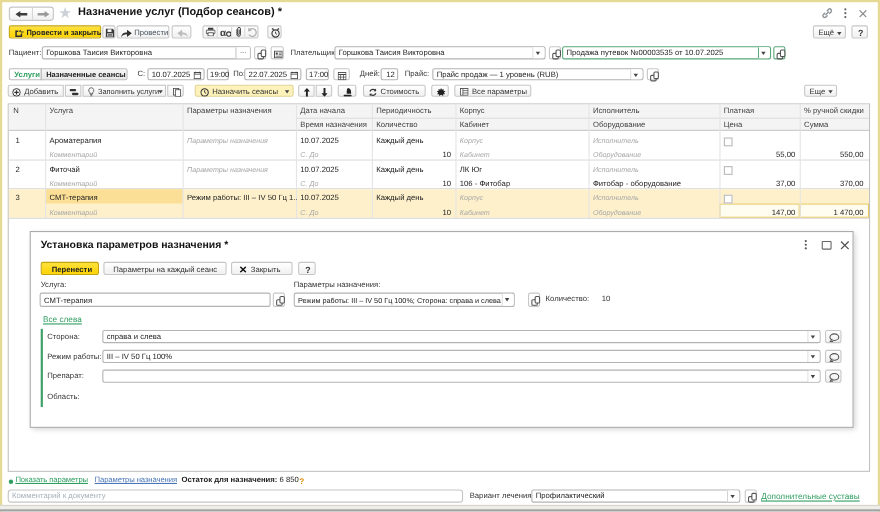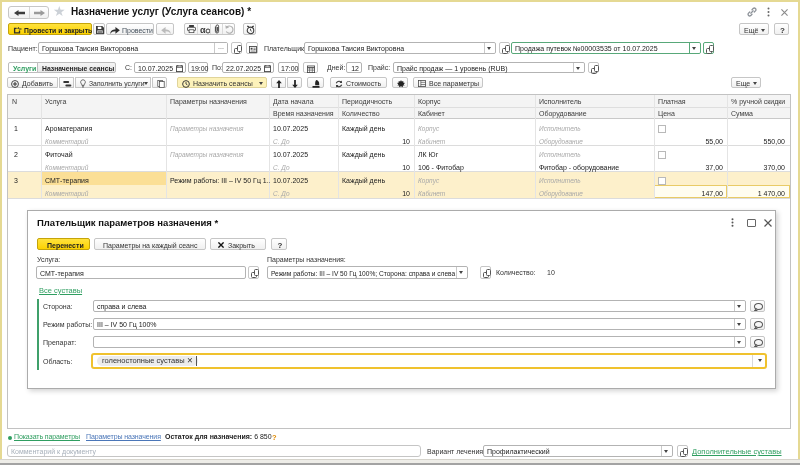--- a/index.html
+++ b/index.html
@@ -44,21 +44,21 @@
   <div class="ab" style="left:8px;top:6px;width:41px;height:13px;border:1px solid #c6c6c6;border-radius:3px;background:linear-gradient(#fff,#f0f0f0);box-sizing:border-box;">
     <div class="ab" style="left:20px;top:0;width:1px;height:11px;background:#d5d5d5;"></div>
     <svg class="ab" style="left:5px;top:3px;" width="11" height="6" viewBox="0 0 11 6">
         <path d="M4.5 0 L4.5 1.8 L11 1.8 L11 4.2 L4.5 4.2 L4.5 6 L0 3 Z" fill="#3c3c3c"></path>
       </svg>
     <svg class="ab" style="left:25px;top:3px;" width="11" height="6" viewBox="0 0 11 6">
         <path d="M6.5 0 L6.5 1.8 L0 1.8 L0 4.2 L6.5 4.2 L6.5 6 L11 3 Z" fill="#9a9a9a"></path>
       </svg>
   </div>
   <div class="ab" style="left:53px;top:3px;font-size:14px;color:#ccd1d7;">★</div>
-  <div class="ab" style="left:71px;top:6px;font-size:10px;font-weight:bold;color:#111;white-space:nowrap;">Назначение услуг (Услуга сеансов) *</div>
+  <div class="ab" style="left:71px;top:6px;font-size:10px;font-weight:bold;color:#111;white-space:nowrap;">Назначение услуг (Подбор сеансов) *</div>
   <svg class="ab" style="left:747px;top:7px;" width="10" height="10" viewBox="0 0 11 11">
       <g stroke="#8d9299" stroke-width="1.4" fill="none" stroke-linecap="round">
         <path d="M4.2 6.8 L6.8 4.2"></path>
         <path d="M5.5 3 L7 1.5 a1.8 1.8 0 0 1 2.5 2.5 L8 5.5"></path>
         <path d="M5.5 8 L4 9.5 a1.8 1.8 0 0 1 -2.5 -2.5 L3 5.5"></path>
       </g>
     </svg>
   <svg class="ab" style="left:767px;top:7px;" width="3" height="10" viewBox="0 0 3 10">
       <circle cx="1.5" cy="1.5" r="1" fill="#666"></circle>
       <circle cx="1.5" cy="5" r="1" fill="#666"></circle>
@@ -360,21 +360,21 @@
   <div class="cell num" style="left:330px;top:95px;width:72px;">10</div>
   <div class="gi" style="left:410px;top:81.5px;">Корпус</div>
   <div class="gi" style="left:410px;top:95px;">Кабинет</div>
   <div class="gi" style="left:531px;top:81.5px;">Исполнитель</div>
   <div class="gi" style="left:531px;top:95px;">Оборудование</div>
   <div class="cbx" style="left:650px;top:82px;"></div>
   <div class="cell num" style="left:646px;top:95px;width:69px;">147,00</div>
   <div class="cell num" style="left:719px;top:95px;width:58px;">1 470,00</div>
 </div>
 <div id="dialog" class="ab" style="left:27px;top:210px;width:749px;height:179px;background:#fff;border:1px solid #ababab;box-sizing:border-box;box-shadow:2px 2px 5px rgba(0,0,0,0.18);">
-  <div class="ab" style="left:9px;top:6px;font-size:9.5px;font-weight:bold;color:#111;white-space:nowrap;">Плательщик параметров назначения *</div>
+  <div class="ab" style="left:9px;top:6px;font-size:9.5px;font-weight:bold;color:#111;white-space:nowrap;">Установка параметров назначения *</div>
   <svg class="ab" style="left:703px;top:7px;" width="3" height="9" viewBox="0 0 3 9">
       <circle cx="1.5" cy="1.2" r="1" fill="#555"></circle>
       <circle cx="1.5" cy="4.5" r="1" fill="#555"></circle>
       <circle cx="1.5" cy="7.8" r="1" fill="#555"></circle>
     </svg>
   <div class="ab" style="left:719px;top:8px;width:9px;height:8px;border:1px solid #666;box-sizing:border-box;border-radius:1px;"></div>
   <svg class="ab" style="left:736px;top:8px;" width="8" height="8" viewBox="0 0 8 8">
       <path d="M0.5 0.5 L7.5 7.5 M7.5 0.5 L0.5 7.5" stroke="#555" stroke-width="1.2"></path>
     </svg>
   <div class="ybtn" style="left:9px;top:27px;width:53px;height:12px;">
@@ -398,46 +398,40 @@
       <span class="tx" style="top:2.5px;">СМТ-терапия</span>
     </div>
   <div class="sqbtn lk1" style="left:220px;top:55px;height:13px;"></div>
   <div class="inp" style="left:239px;top:55px;width:201px;height:13px;">
       <span class="tx" style="top:2.5px;font-size:6.6px;">Режим работы: III – IV 50 Гц 100%; Сторона: справа и слева</span>
       <div class="dd"></div>
     </div>
   <div class="sqbtn lk1" style="left:452px;top:55px;height:13px;"></div>
   <div class="ab lbl" style="left:468px;top:58px;">Количество:</div>
   <div class="ab lbl" style="left:519px;top:58px;">10</div>
-  <div class="ab glink" style="left:11px;top:75px;font-size:7.5px;">Все суставы</div>
+  <div class="ab glink" style="left:11px;top:75px;font-size:7.5px;">Все слева</div>
   <div class="ab" style="left:9px;top:88px;width:2px;height:71px;background:#3fa06a;"></div>
   <div class="ab lbl" style="left:15px;top:92px;">Сторона:</div>
   <div class="inp" style="left:65px;top:89px;width:653px;height:12px;">
       <span class="tx">справа и слева</span>
       <div class="dd"></div>
     </div>
   <div class="sqbtn bub" style="left:722px;top:89px;"></div>
   <div class="ab lbl" style="left:15px;top:110px;">Режим работы:</div>
   <div class="inp" style="left:65px;top:107px;width:653px;height:12px;">
       <span class="tx">III – IV 50 Гц 100%</span>
       <div class="dd"></div>
     </div>
   <div class="sqbtn bub" style="left:722px;top:107px;"></div>
   <div class="ab lbl" style="left:15px;top:128px;">Препарат:</div>
   <div class="inp" style="left:65px;top:125px;width:653px;height:12px;">
       <div class="dd"></div>
     </div>
   <div class="sqbtn bub" style="left:722px;top:125px;"></div>
   <div class="ab lbl" style="left:15px;top:147px;">Область:</div>
-  <div class="ab" style="left:63px;top:142px;width:676px;height:16px;background:#fff;border:2px solid #f0c22e;border-radius:3px;box-sizing:border-box;">
-    <div class="ab" style="left:4px;top:1px;height:10px;background:#ececec;border-radius:5px;padding:0 5px;font-size:7.5px;color:#333;line-height:10px;white-space:nowrap;">голеностопные суставы ✕</div>
-    <div class="ab" style="left:103px;top:1px;width:1px;height:10px;background:#555;"></div>
-    <div class="ab" style="right:3px;top:4px;border:2.5px solid transparent;border-top:3px solid #444;"></div>
-    <div class="ab" style="right:12px;top:0;width:1px;height:12px;background:#d9d9d9;"></div>
-  </div>
 </div>
 <div id="footer">
   <div class="ab" style="left:8px;top:436px;width:4px;height:4px;border-radius:50%;background:#2f9e60;"></div>
   <div class="ab glink" style="left:14px;top:433px;font-size:7px;letter-spacing:-0.1px;">Показать параметры</div>
   <div class="ab" style="left:86px;top:433px;font-size:7px;letter-spacing:-0.1px;color:#4a76b8;text-decoration:underline;">Параметры назначения</div>
   <div class="ab" style="left:165px;top:433px;font-size:7px;font-weight:bold;color:#222;">Остаток для назначения: <span style="font-weight:normal;">6 850</span></div>
   <div class="ab" style="left:272px;top:433px;font-size:7.5px;color:#e08a00;font-weight:bold;">?</div>
   <div class="inp" style="left:7px;top:445px;width:414px;height:12px;border-radius:3px;border-color:#c5c5c5;">
     <span class="tx" style="color:#a7b0ba;">Комментарий к документу</span>
   </div>

